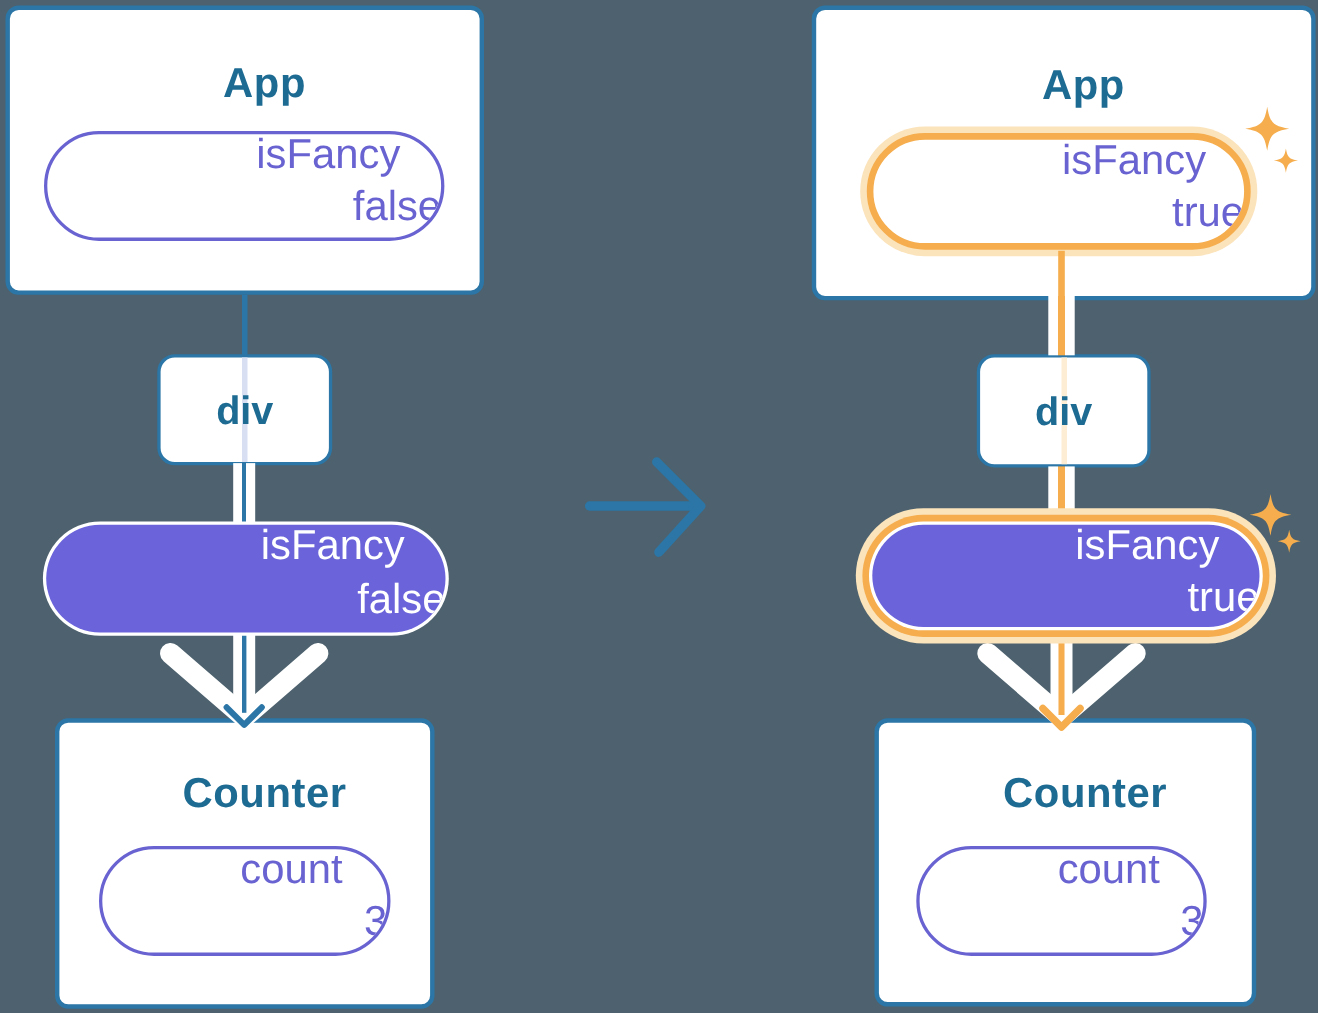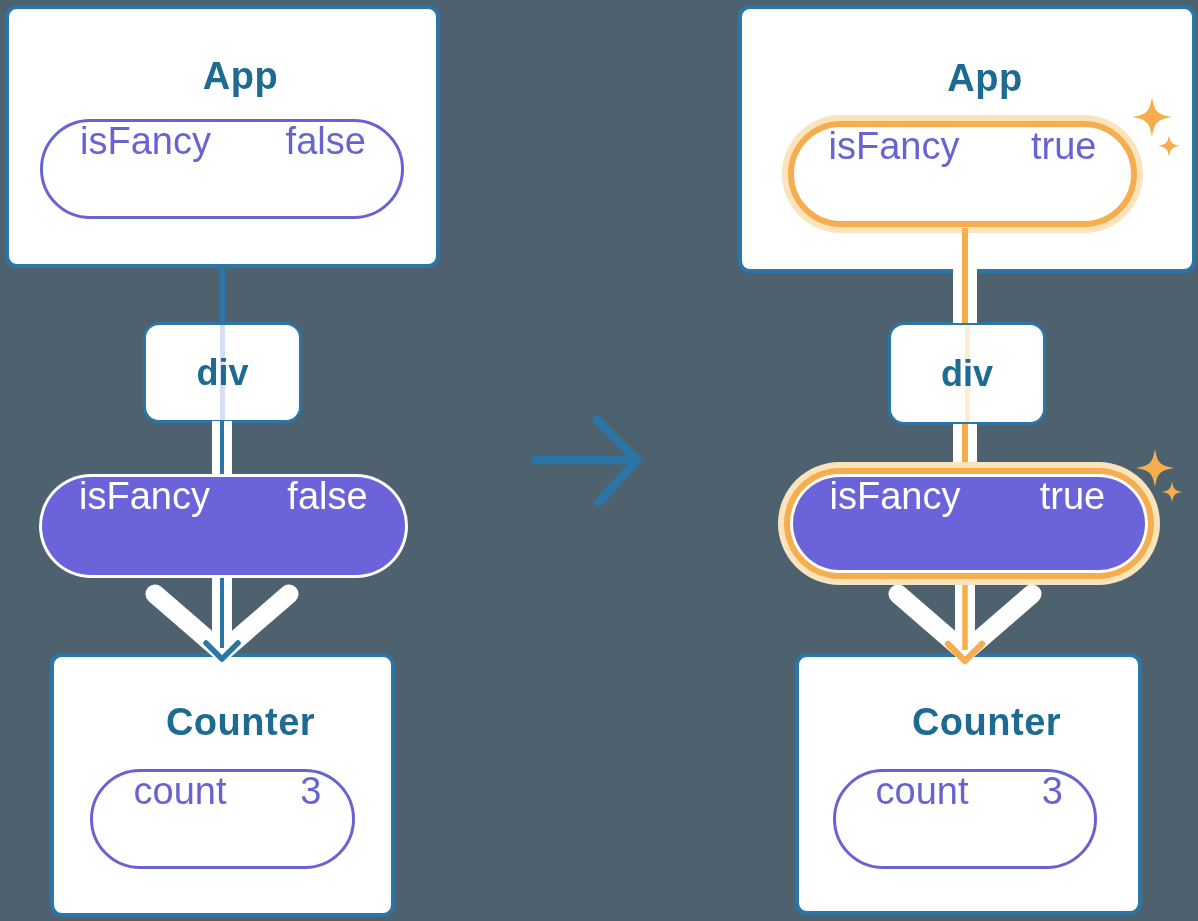--- a/index.html
+++ b/index.html
@@ -11,21 +11,21 @@
   html,body{background:var(--background);}
   body{font-family:"Liberation Sans",sans-serif;}
   .stage{position:relative;width:1198px;height:921px;background:var(--background);overflow:hidden;}
 
   .card{position:absolute;background:var(--card-bg);border:4px solid var(--blue-border);
         border-radius:12px;z-index:1;padding-left:36px;}
   .card .title{display:block;text-align:center;font-size:38px;font-weight:700;
         color:var(--blue-text);letter-spacing:.5px;}
 
   
-  .pill{display:flex;align-items:flex-start;border-radius:999px;overflow:hidden;}
+  .pill{display:flex;align-items:flex-end;border-radius:999px;overflow:hidden;flex-direction:column;}
   .pill .cell{display:flex;align-items:center;justify-content:center;font-size:38px;line-height:1;}
   .pill .divider{flex:0 0 auto;}
 
   
   .pill--outline{position:absolute;border:3px solid var(--purple);background:var(--card-bg);}
   .pill--outline .cell{color:var(--purple);}
   .pill--outline .divider{width:2.5px;background:var(--purple);}
 
   
   .pill--fancy{position:absolute;border:6px solid var(--orange);background:var(--card-bg);

